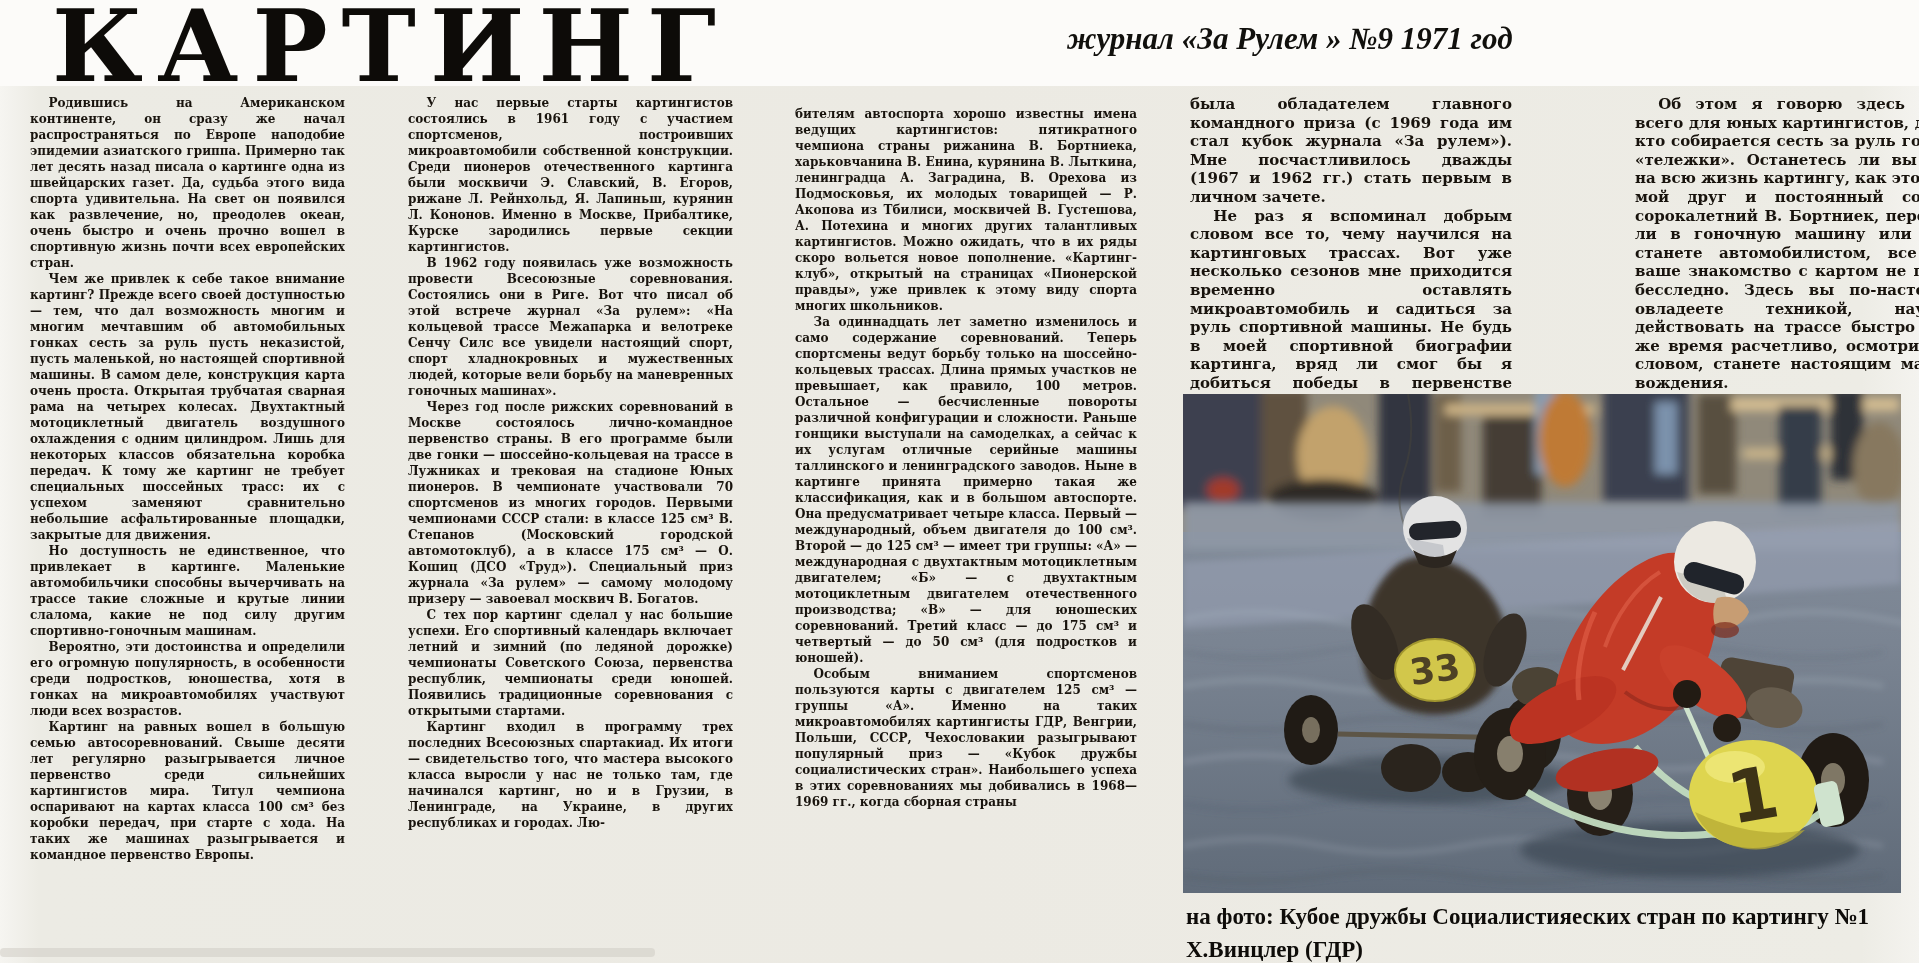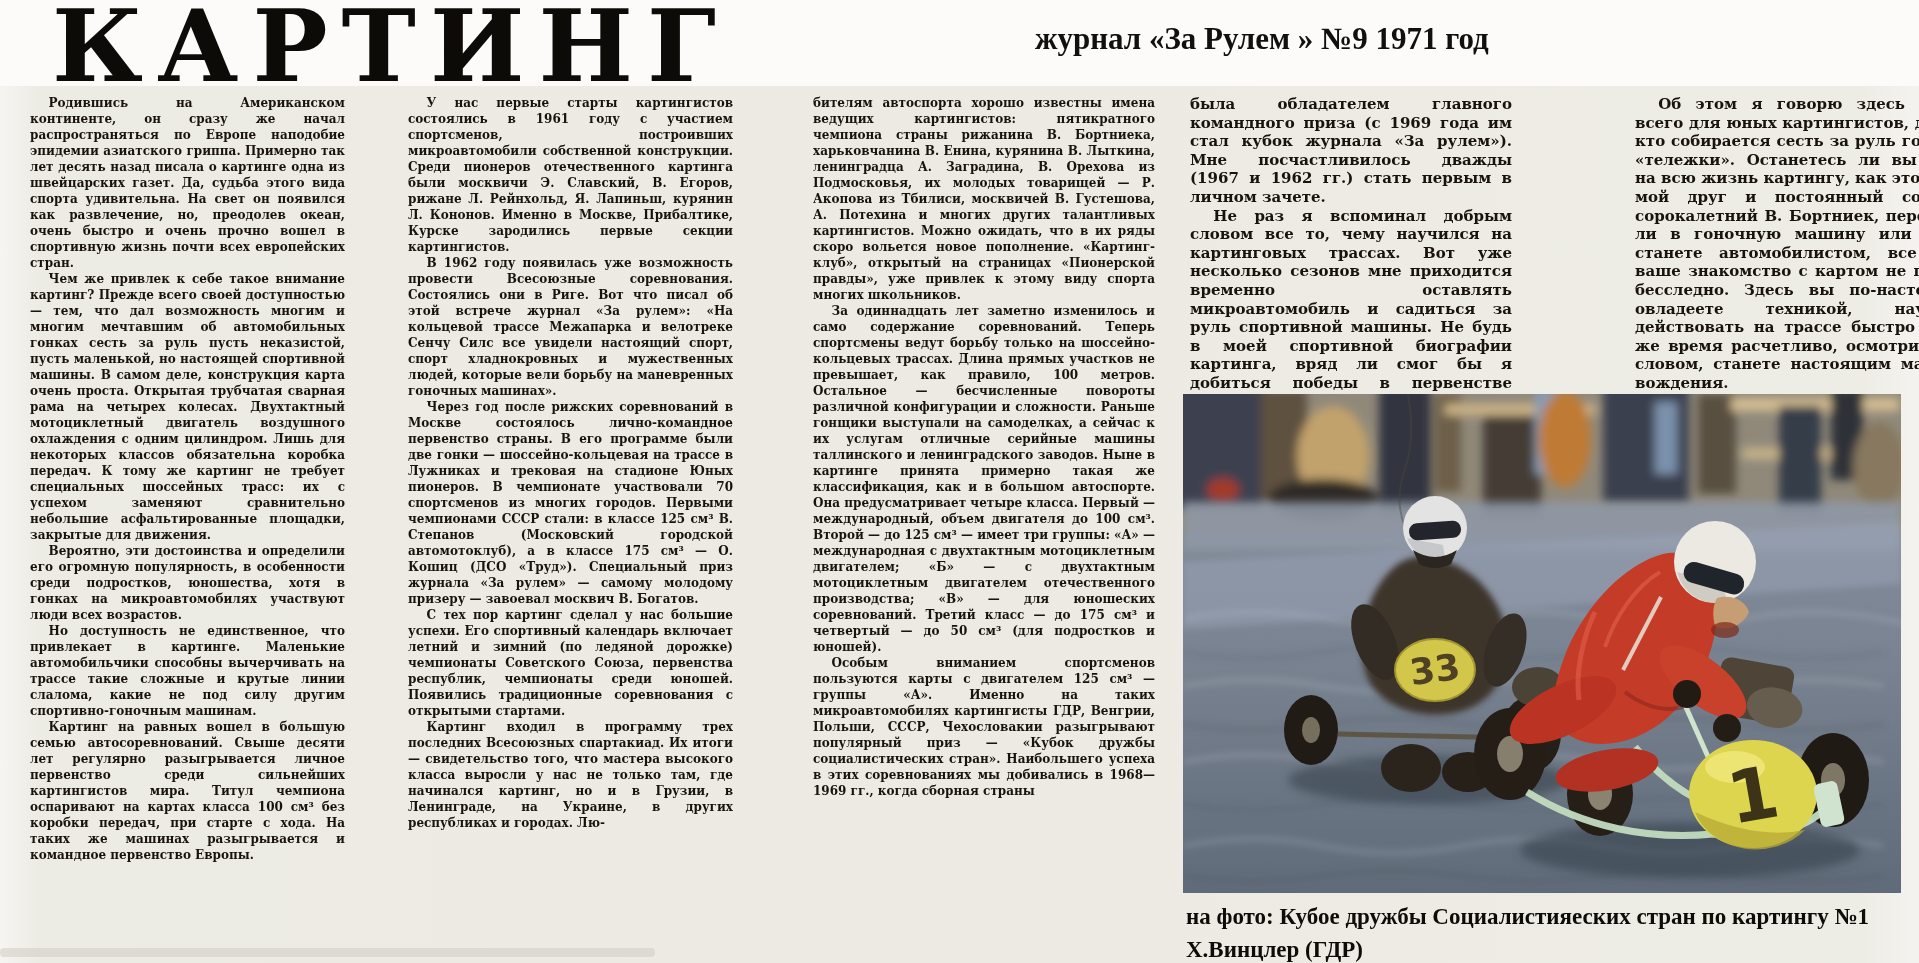--- a/index.html
+++ b/index.html
@@ -4,32 +4,32 @@
 <style>
   html,body{margin:0;padding:0;}
   body{width:1919px;height:963px;overflow:hidden;background:#f7f6f2;position:relative;
        font-family:"DejaVu Serif",serif;}
   .paper{position:absolute;inset:0;
        background:linear-gradient(90deg,#f6f5f1 0,#ecebe4 2%,#eceae3 50%,#edece5 97%,#f4f3ef 100%);}
   .tophead{position:absolute;top:0;left:0;right:0;height:86px;background:#fcfbf9;}
   .masthead-title{position:absolute;left:52px;top:-14px;line-height:120px;
        font-family:"DejaVu Serif",serif;font-weight:900;font-size:100px;letter-spacing:14px;
        color:#0d0b08;white-space:nowrap;}
-  .journal-note{position:absolute;left:1035px;top:19px;line-height:40px;
-       font-family:"Liberation Serif",serif;font-weight:700;font-size:31px;
+  .journal-note{position:absolute;left:1067px;top:19px;line-height:40px;
+       font-family:"Liberation Serif",serif;font-style:italic;font-weight:700;font-size:31px;
        color:#11100d;white-space:nowrap;}
   .col{position:absolute;top:95px;text-align:justify;color:#18130d;overflow:hidden;
        font-family:"DejaVu Serif",serif;font-weight:700;}
   .col p{margin:0;text-indent:1.55em;}
   .col p.noind{text-indent:0;}
   .c1,.c2,.c3{font-size:12px;line-height:16px;height:848px;}
   .c4,.c5{font-size:15px;line-height:18.6px;}
   .c1{left:30px;width:315px;}
   .c2{left:408px;width:325px;}
-  .c3{left:813px;width:342px;}
+  .c3{left:795px;width:342px;margin-top:11px;}
   .c4{left:1190px;width:322px;height:322px;}
   .c5{left:1635px;width:350px;height:300px;}
   .photo{position:absolute;left:1183px;top:394px;width:718px;height:499px;display:block;}
   .caption{position:absolute;left:1186px;top:900px;width:726px;
        font-family:"Liberation Serif",serif;font-weight:700;font-size:23px;line-height:33px;
        color:#0e0c09;}
   .smudge{position:absolute;left:0;top:948px;width:655px;height:9px;background:#cfccc5;
        opacity:.55;border-radius:4px;}
 </style>
 </head>
@@ -37,22 +37,22 @@
 
 <div class="paper"></div>
 <div class="tophead"></div>
 
 <div class="masthead-title">КАРТИНГ</div>
 <div class="journal-note">журнал  «За Рулем » №9 1971 год</div>
 
 <div class="col c1">
   <p>Родившись на Американском континенте, он сразу же начал распространяться по Европе наподобие эпидемии азиатского гриппа. Примерно так лет десять назад писала о картинге одна из швейцарских газет. Да, судьба этого вида спорта удивительна. На свет он появился как развлечение, но, преодолев океан, очень быстро и очень прочно вошел в спортивную жизнь почти всех европейских стран.</p>
   <p>Чем же привлек к себе такое внимание картинг? Прежде всего своей доступностью — тем, что дал возможность многим и многим мечтавшим об автомобильных гонках сесть за руль пусть неказистой, пусть маленькой, но настоящей спортивной машины. В самом деле, конструкция карта очень проста. Открытая трубчатая сварная рама на четырех колесах. Двухтактный мотоциклетный двигатель воздушного охлаждения с одним цилиндром. Лишь для некоторых классов обязательна коробка передач. К тому же картинг не требует специальных шоссейных трасс: их с успехом заменяют сравнительно небольшие асфальтированные площадки, закрытые для движения.</p>
+  <p>Но доступность не единственное, что привлекает в картинге. Маленькие автомобильчики способны вычерчивать на трассе такие сложные и крутые линии слалома, какие не под силу другим спортивно-гоночным машинам.</p>
   <p>Вероятно, эти достоинства и определили его огромную популярность, в особенности среди подростков, юношества, хотя в гонках на микроавтомобилях участвуют люди всех возрастов.</p>
-  <p>Но доступность не единственное, что привлекает в картинге. Маленькие автомобильчики способны вычерчивать на трассе такие сложные и крутые линии слалома, какие не под силу другим спортивно-гоночным машинам.</p>
   <p>Картинг на равных вошел в большую семью автосоревнований. Свыше десяти лет регулярно разыгрывается личное первенство среди сильнейших картингистов мира. Титул чемпиона оспаривают на картах класса 100 см³ без коробки передач, при старте с хода. На таких же машинах разыгрывается и командное первенство Европы.</p>
 </div>
 
 <div class="col c2">
   <p>У нас первые старты картингистов состоялись в 1961 году с участием спортсменов, построивших микроавтомобили собственной конструкции. Среди пионеров отечественного картинга были москвичи Э. Славский, В. Егоров, рижане Л. Рейнхольд, Я. Лапиньш, курянин Л. Кононов. Именно в Москве, Прибалтике, Курске зародились первые секции картингистов.</p>
   <p>В 1962 году появилась уже возможность провести Всесоюзные соревнования. Состоялись они в Риге. Вот что писал об этой встрече журнал «За рулем»: «На кольцевой трассе Межапарка и велотреке Сенчу Силс все увидели настоящий спорт, спорт хладнокровных и мужественных людей, которые вели борьбу на маневренных гоночных машинах».</p>
   <p>Через год после рижских соревнований в Москве состоялось лично-командное первенство страны. В его программе были две гонки — шоссейно-кольцевая на трассе в Лужниках и трековая на стадионе Юных пионеров. В чемпионате участвовали 70 спортсменов из многих городов. Первыми чемпионами СССР стали: в классе 125 см³ В. Степанов (Московский городской автомотоклуб), а в классе 175 см³ — О. Кошиц (ДСО «Труд»). Специальный приз журнала «За рулем» — самому молодому призеру — завоевал москвич В. Богатов.</p>
   <p>С тех пор картинг сделал у нас большие успехи. Его спортивный календарь включает летний и зимний (по ледяной дорожке) чемпионаты Советского Союза, первенства республик, чемпионаты среди юношей. Появились традиционные соревнования с открытыми стартами.</p>
   <p>Картинг входил в программу трех последних Всесоюзных спартакиад. Их итоги — свидетельство того, что мастера высокого класса выросли у нас не только там, где начинался картинг, но и в Грузии, в Ленинграде, на Украине, в других республиках и городах. Лю-</p>
 </div>

